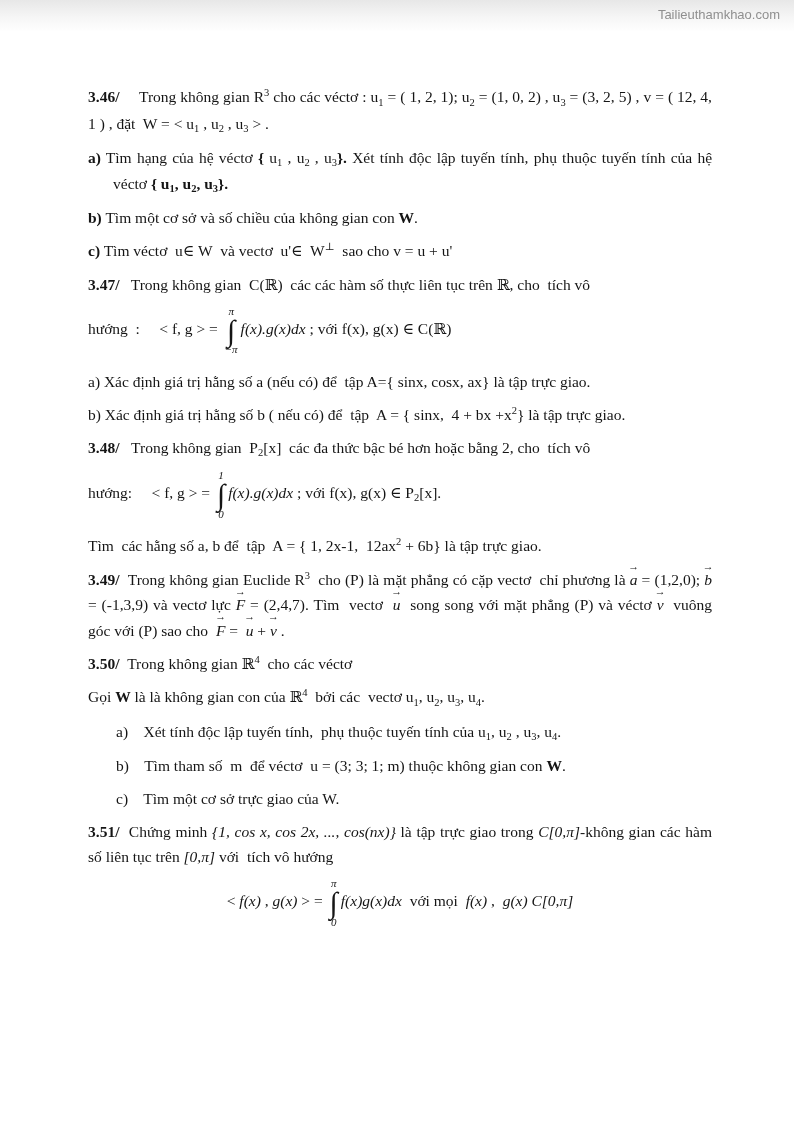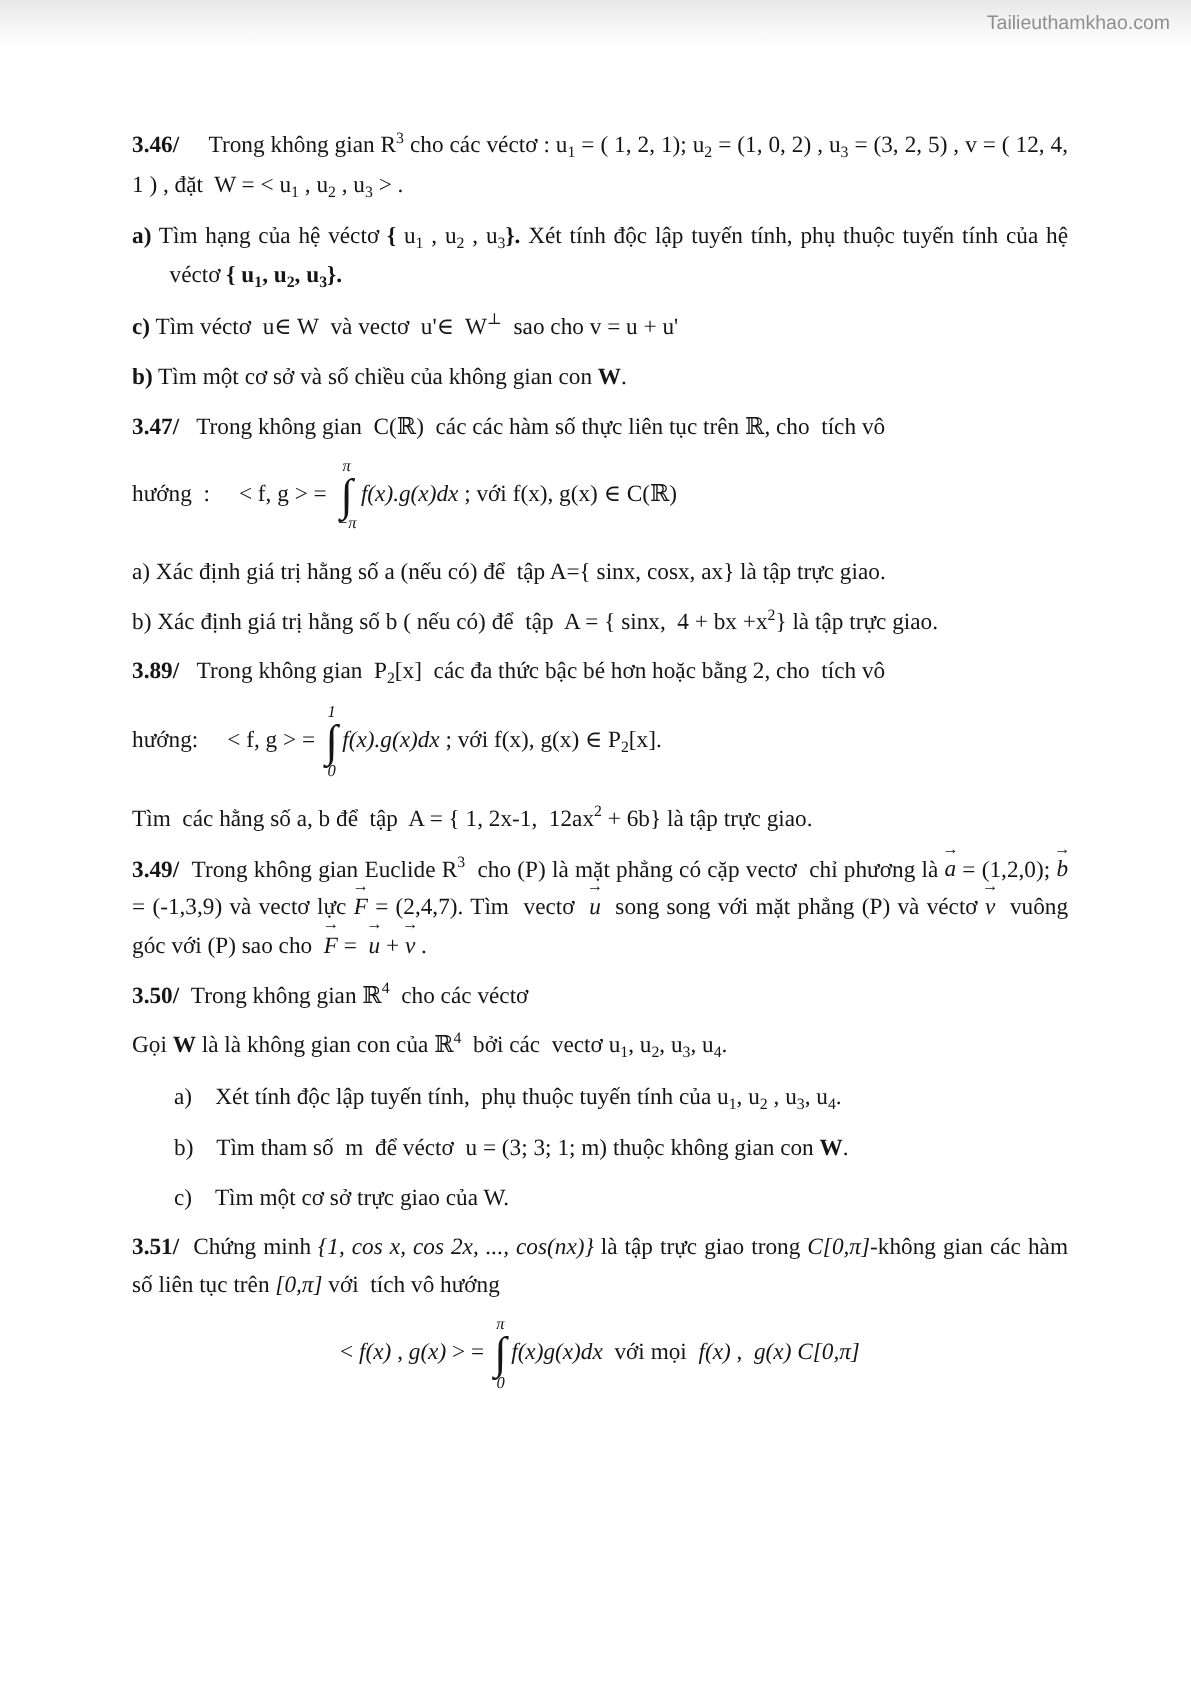--- a/index.html
+++ b/index.html
@@ -41,31 +41,31 @@
 </head>
 <body>
 
 <div class="page">
   <div class="topband"></div>
   <div class="watermark">Tailieuthamkhao.com</div>
 
   <div class="content" id="doc">
       <p class="para just"><span class="bold">3.46/</span><span>&nbsp;&nbsp;&nbsp;&nbsp; Trong không gian R</span><span class="sup">3</span><span> cho các véctơ : u</span><span class="sub">1</span><span> = ( 1, 2, 1); u</span><span class="sub">2</span><span> = (1, 0, 2) , u</span><span class="sub">3</span><span> = (3, 2, 5) , v = ( 12, 4, 1 ) , đặt&nbsp; W = &lt; u</span><span class="sub">1</span><span> , u</span><span class="sub">2</span><span> , u</span><span class="sub">3</span><span> &gt; .</span></p>
       <p class="para hang"><span class="bold">a)</span><span> Tìm hạng của hệ véctơ </span><span class="bold">{</span><span> u</span><span class="sub">1</span><span> , u</span><span class="sub">2</span><span> , u</span><span class="sub">3</span><span class="bold">}.</span><span> Xét tính độc lập tuyến tính, phụ thuộc tuyến tính của hệ véctơ </span><span class="bold">{ u</span><span class="sub bold">1</span><span class="bold">, u</span><span class="sub bold">2</span><span class="bold">, u</span><span class="sub bold">3</span><span class="bold">}.</span></p>
+      <p class="para hang"><span class="bold">b)</span><span> Tìm một cơ sở và số chiều của không gian con </span><span class="bold">W</span><span>.</span></p>
       <p class="para hang"><span class="bold">c)</span><span> Tìm véctơ&nbsp; u∈ W&nbsp; và vectơ&nbsp; u'∈&nbsp; W</span><span class="sup">⊥</span><span>&nbsp; sao cho v = u + u'</span></p>
-      <p class="para hang"><span class="bold">b)</span><span> Tìm một cơ sở và số chiều của không gian con </span><span class="bold">W</span><span>.</span></p>
       <p class="para just"><span class="bold">3.47/</span><span>&nbsp;&nbsp; Trong không gian&nbsp; C(ℝ)&nbsp; các các hàm số thực liên tục trên ℝ, cho&nbsp; tích vô</span></p>
       <p class="para formula"><span>hướng&nbsp;&nbsp;:&nbsp;&nbsp;&nbsp;&nbsp;&nbsp;</span><span>&lt; f, g &gt; = </span><span class="intwrap">
           <span class="lim">π</span>
           <span class="intsign">∫</span>
           <span class="lim">−π</span>
         </span><span class="ital">f(x).g(x)dx</span><span> ; với f(x), g(x) ∈ C(ℝ)</span></p>
       <p class="para just"><span>a) Xác định giá trị hằng số a (nếu có) để&nbsp; tập A={ sinx, cosx, ax} là tập trực giao.</span></p>
       <p class="para just"><span>b) Xác định giá trị hằng số b ( nếu có) để&nbsp; tập&nbsp; A = { sinx,&nbsp; 4 + bx +x</span><span class="sup">2</span><span>} là tập trực giao.</span></p>
-      <p class="para just"><span class="bold">3.89/</span><span>&nbsp;&nbsp;&nbsp;Trong không gian&nbsp; P</span><span class="sub">2</span><span>[x]&nbsp; các đa thức bậc bé hơn hoặc bằng 2, cho&nbsp; tích vô</span></p>
+      <p class="para just"><span class="bold">3.48/</span><span>&nbsp;&nbsp;&nbsp;Trong không gian&nbsp; P</span><span class="sub">2</span><span>[x]&nbsp; các đa thức bậc bé hơn hoặc bằng 2, cho&nbsp; tích vô</span></p>
       <p class="para formula"><span>hướng:&nbsp;&nbsp;&nbsp;&nbsp; </span><span>&lt; f, g &gt; = </span><span class="intwrap">
           <span class="lim">1</span>
           <span class="intsign">∫</span>
           <span class="lim">0</span>
         </span><span class="ital">f(x).g(x)dx</span><span> ; với f(x), g(x) ∈ P</span><span class="sub">2</span><span>[x].</span></p>
       <p class="para just"><span>Tìm&nbsp; các hằng số a, b để&nbsp; tập&nbsp; A = { 1, 2x-1,&nbsp; 12ax</span><span class="sup">2</span><span> + 6b} là tập trực giao.</span></p>
       <p class="para just"><span class="bold">3.49/</span><span>&nbsp;&nbsp;Trong không gian Euclide R</span><span class="sup">3</span><span>&nbsp; cho (P) là mặt phẳng có cặp vectơ&nbsp; chỉ phương là </span><span class="vec">a</span><span> = (1,2,0); </span><span class="vec">b</span><span> = (-1,3,9) và vectơ lực </span><span class="vec">F</span><span> = (2,4,7). Tìm&nbsp; vectơ&nbsp; </span><span class="vec">u</span><span>&nbsp; song song với mặt phẳng (P) và véctơ </span><span class="vec">v</span><span>&nbsp; vuông góc với (P) sao cho&nbsp; </span><span class="vec">F</span><span> =&nbsp; </span><span class="vec">u</span><span> + </span><span class="vec">v</span><span> .</span></p>
       <p class="para just"><span class="bold">3.50/</span><span>&nbsp;&nbsp;Trong không gian ℝ</span><span class="sup">4</span><span>&nbsp; cho các véctơ</span></p>
       <p class="para just"><span>Gọi </span><span class="bold">W</span><span> là là không gian con của ℝ</span><span class="sup">4</span><span>&nbsp; bởi các&nbsp; vectơ u</span><span class="sub">1</span><span>, u</span><span class="sub">2</span><span>, u</span><span class="sub">3</span><span>, u</span><span class="sub">4</span><span>.</span></p>
       <p class="para sublist"><span>a)</span><span>&nbsp;&nbsp;&nbsp; Xét tính độc lập tuyến tính,&nbsp; phụ thuộc tuyến tính của u</span><span class="sub">1</span><span>, u</span><span class="sub">2</span><span> , u</span><span class="sub">3</span><span>, u</span><span class="sub">4</span><span>.</span></p>

